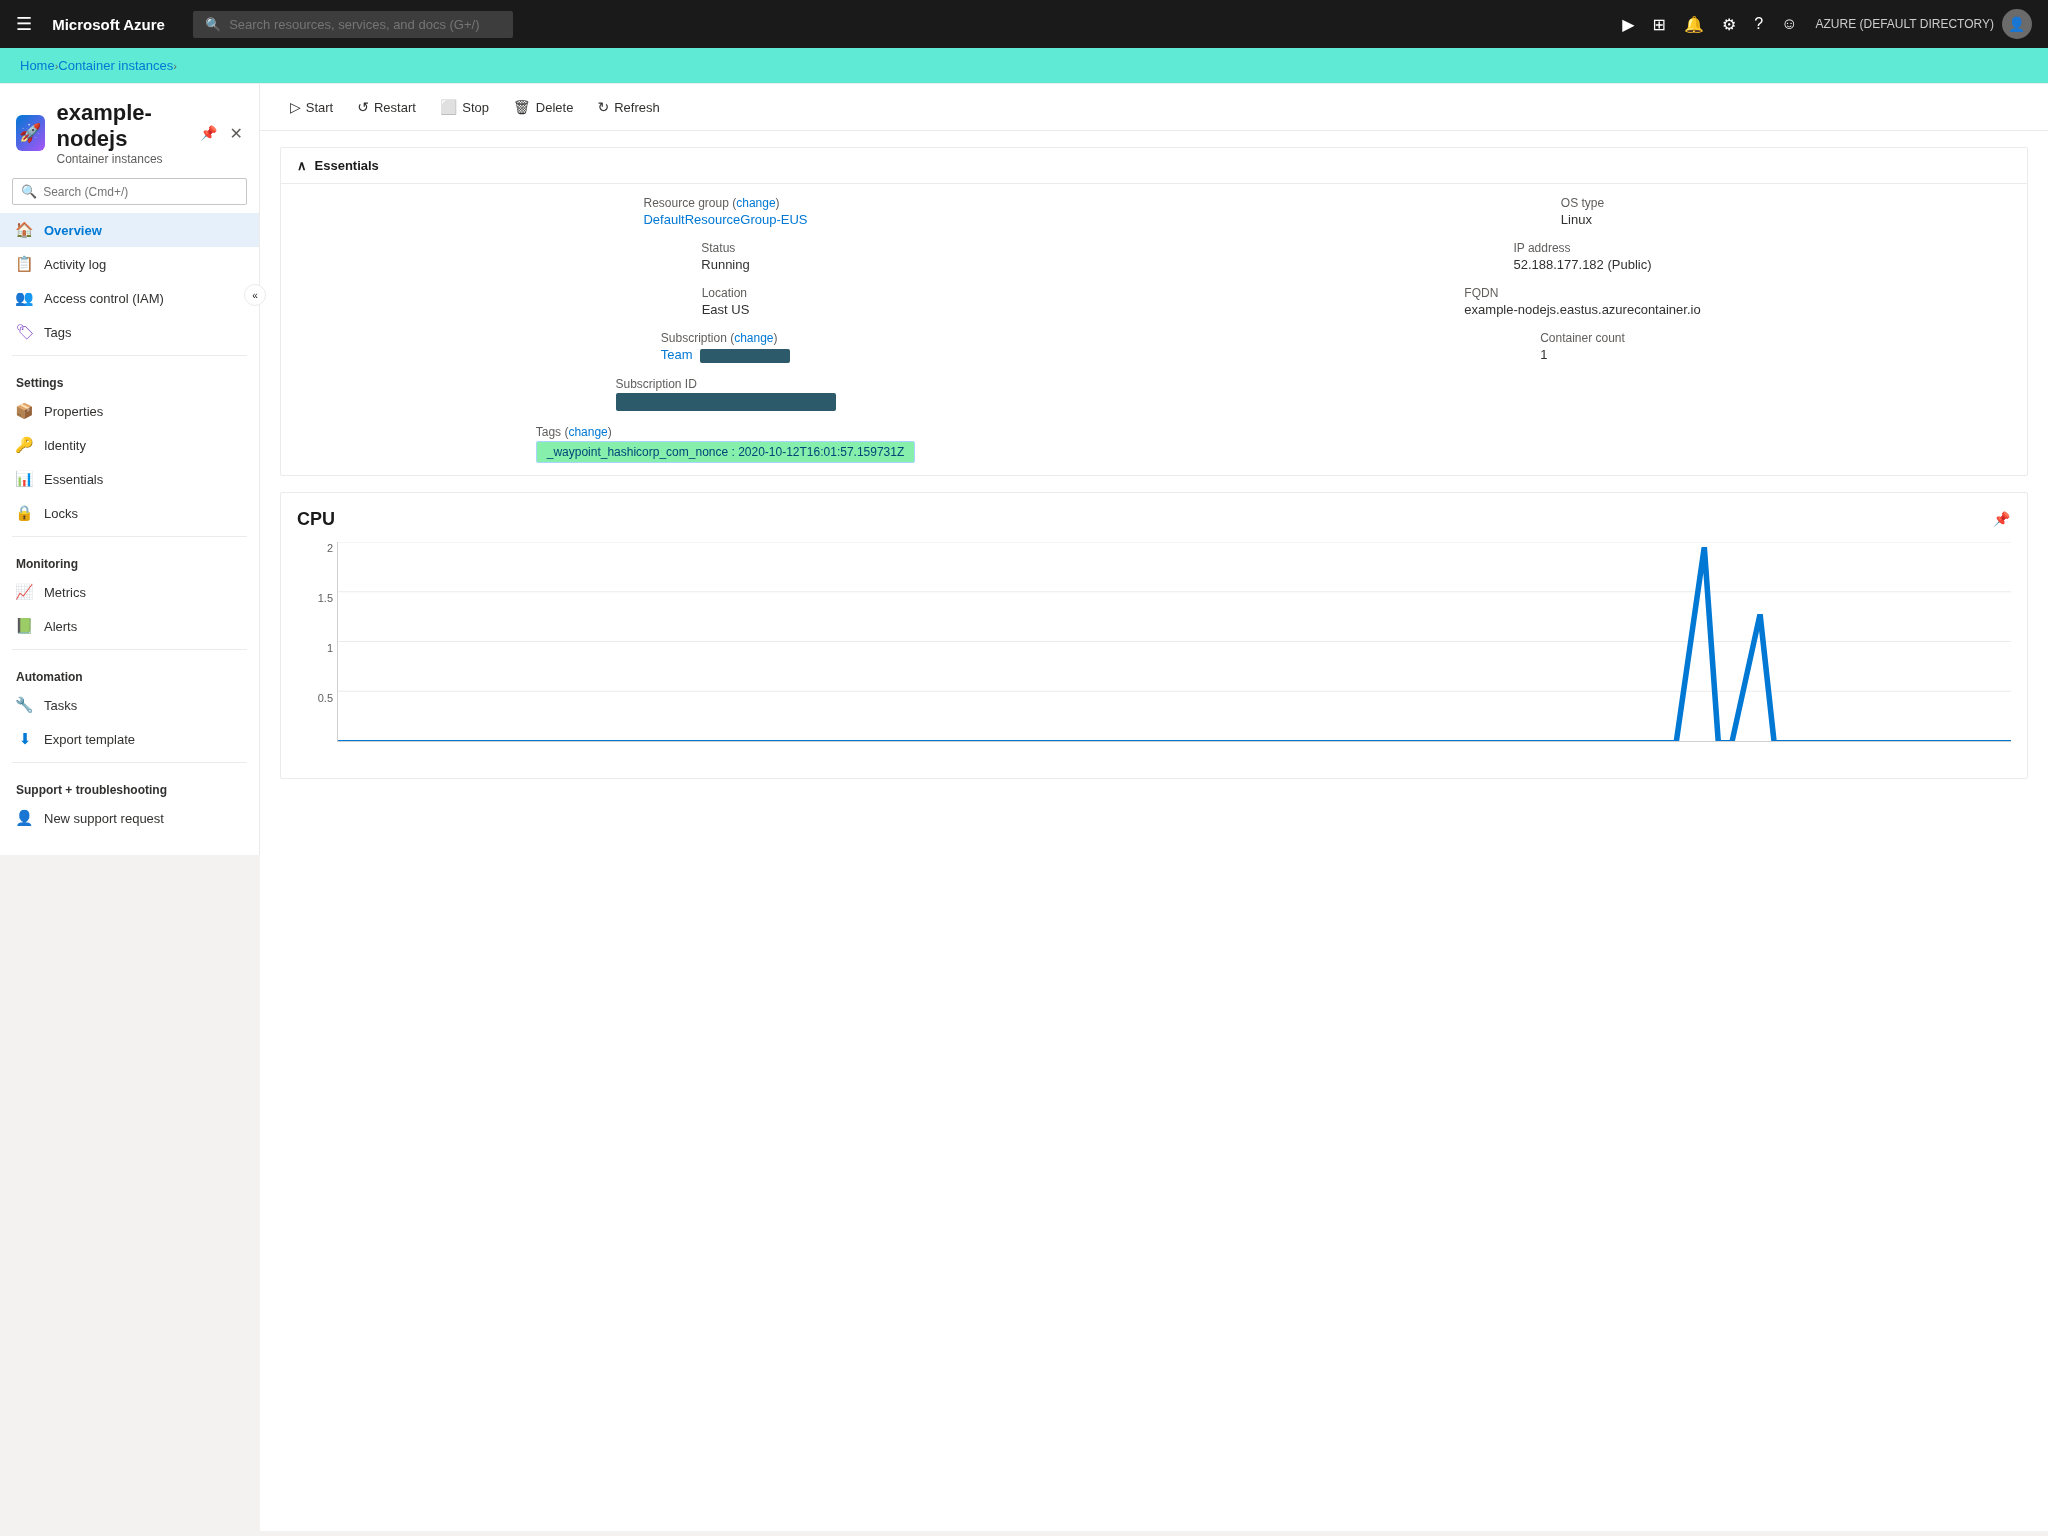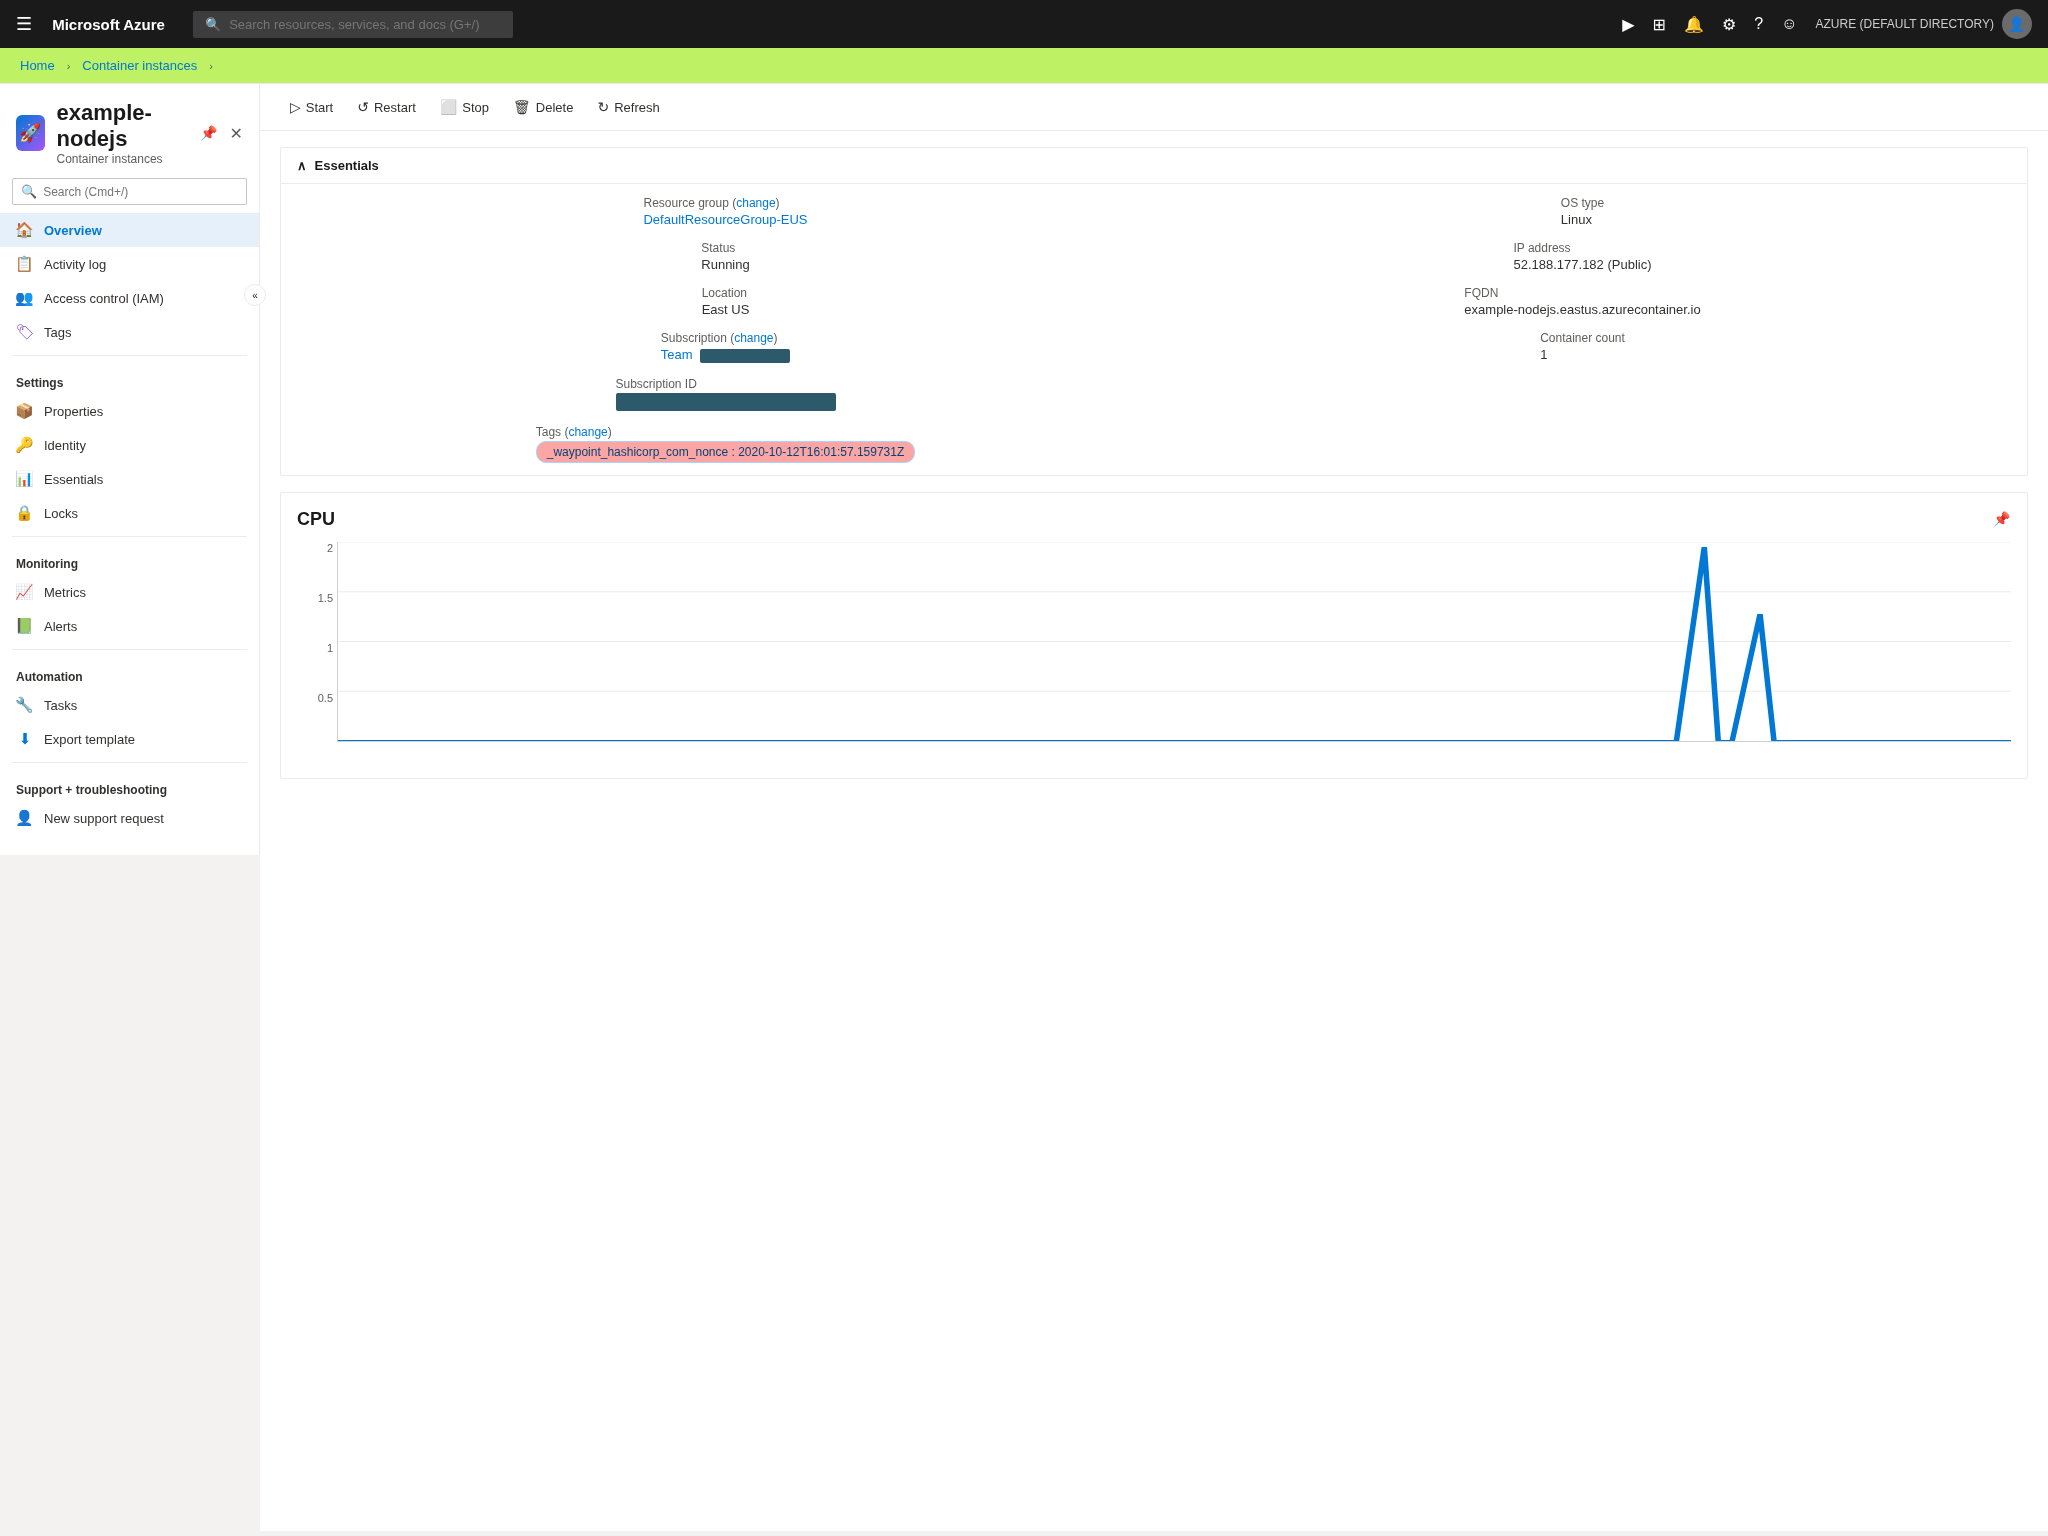--- a/index.html
+++ b/index.html
@@ -58,23 +58,23 @@
       font-size: 14px; color: #fff;
     }
     .topnav-tenant { font-size: 12px; color: #ccc; white-space: nowrap; }
 
     
     .breadcrumb {
       margin-top: 48px;
       padding: 10px 20px;
       display: flex;
       align-items: center;
-      gap: 12px;
+      gap: 0;
       font-size: 13px;
-      background: #bef264;
+      background: #5eead4;
       border-bottom: 1px solid #edebe9;
     }
     .breadcrumb a { color: #0078d4; text-decoration: none; }
     .breadcrumb-sep { color: #605e5c; font-size: 11px; }
 
     
     .main-layout {
       display: flex;
       height: calc(100vh - 48px - 41px);
       margin-top: 0;
@@ -254,26 +254,26 @@
       background: #2d5a6b;
       height: 18px;
       width: 220px;
       border-radius: 2px;
       vertical-align: middle;
     }
 
     
     .tag-value-box {
       display: inline-block;
-      background: #fca5a5;
+      background: #86efac;
       border: 1px solid #a8d4ff;
       padding: 3px 10px;
       font-size: 12px;
       color: #004578;
-      border-radius: 10px;
+      border-radius: 2px;
     }
 
     
     .sidebar-wrap { position: relative; }
 
     .overview-icon { color: #0078d4; }
     .activity-icon { color: #0078d4; }
     .access-icon { color: #0078d4; }
     .tags-icon { color: #7b3fc4; }
     .containers-icon { color: #0078d4; }

